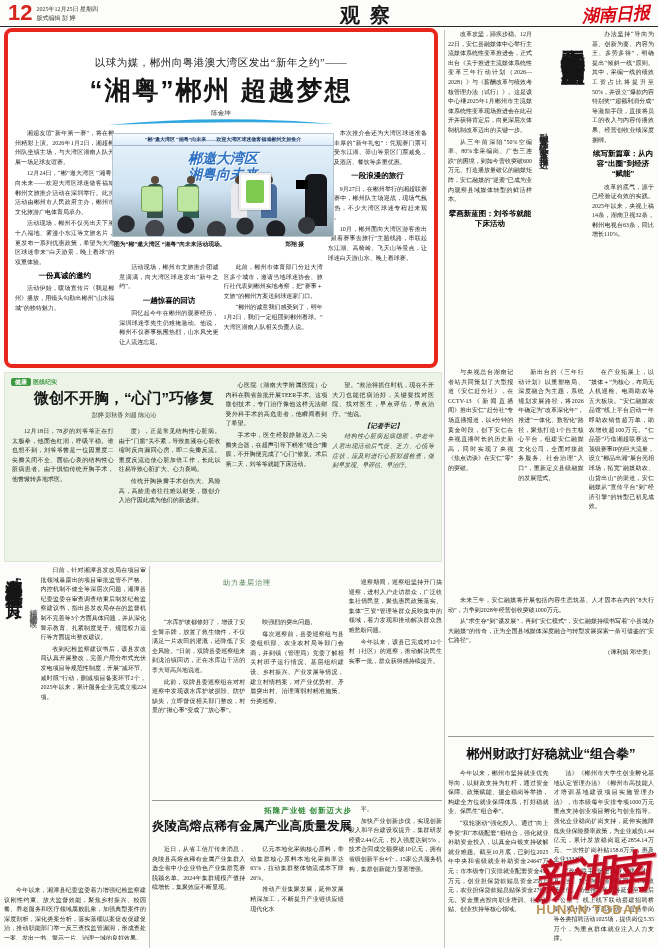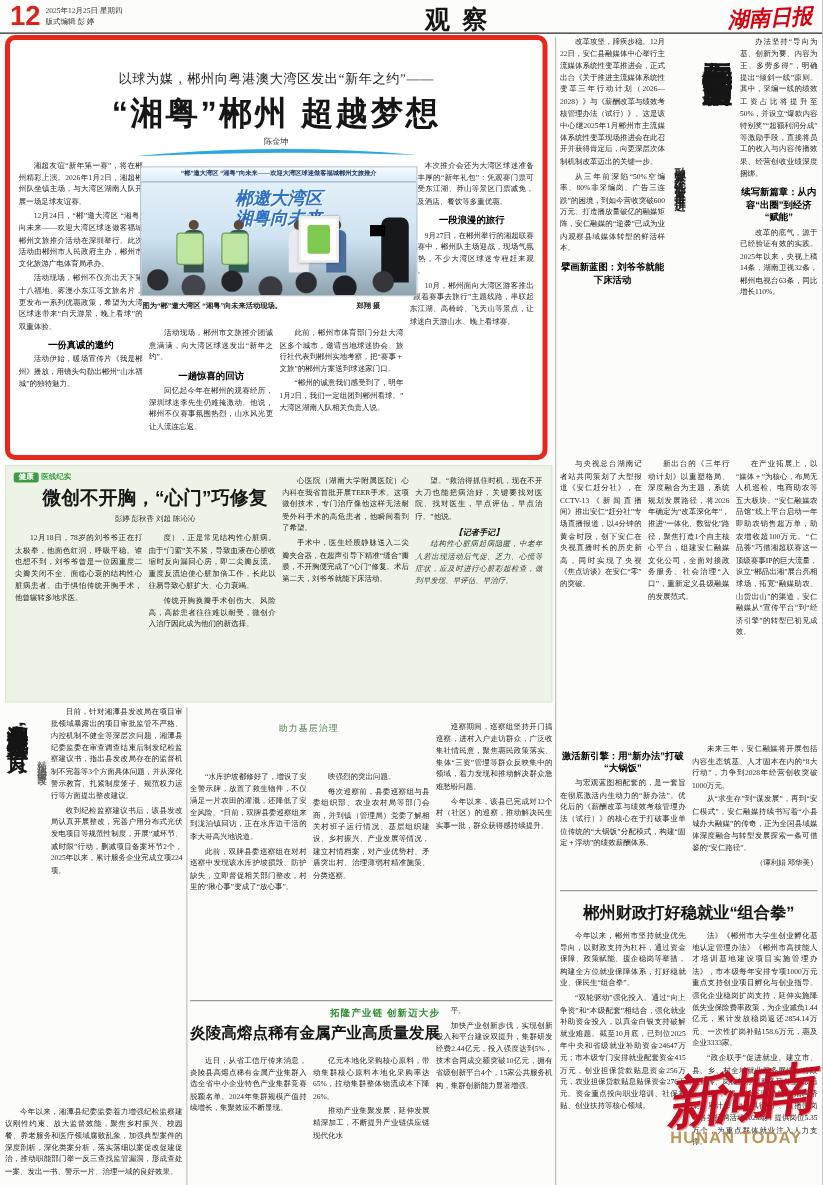--- a/index.html
+++ b/index.html
@@ -108,21 +108,21 @@
   .vsub-ar{writing-mode:vertical-rl;width:14px;font-size:9px;font-family:"Liberation Sans",sans-serif;
            font-weight:700;color:#222;padding-top:96px;letter-spacing:3px;box-sizing:border-box;}
   .vtitle-ar{writing-mode:vertical-rl;width:34px;font-family:"Liberation Sans",sans-serif;font-weight:900;
              font-size:24px;line-height:1.25;letter-spacing:1px;}
   .ar-row2{display:flex;gap:5px;height:226px;margin-top:4px;}
   .ar-row2 .col{flex:1;overflow:hidden;}
   .ar-row3{display:flex;gap:5px;height:100px;margin-top:2px;}
   .ar-row3 .col{flex:1;overflow:hidden;}
   .anren .subhead{text-align:center;text-indent:0;}
   
-  .caizheng{position:absolute;left:448px;top:712px;width:206px;height:192px;border-top:1px solid #999;
+  .caizheng{position:absolute;left:448px;top:736px;width:206px;height:192px;border-top:1px solid #999;
             padding-top:4px;box-sizing:border-box;}
   .cz-title{font-family:"Liberation Sans",sans-serif;font-weight:900;font-size:13px;text-align:center;margin:4px 0 6px;}
   .cz-cols{display:flex;gap:5px;height:190px;}
   .cz-cols .col{flex:1;overflow:hidden;}
   
   .xinhunan{position:absolute;left:520px;top:856px;width:138px;text-align:center;z-index:5;}
   .xh-cn{font-family:"Liberation Serif",serif;font-style:italic;font-weight:900;font-size:44px;
          line-height:1;color:#c30d23;transform:rotate(-7deg);letter-spacing:-6px;
          text-shadow:1px 1px 0 rgba(195,13,35,.45);}
   .xh-en{font-family:"Liberation Sans",sans-serif;font-weight:700;font-size:13px;color:#b9955a;
@@ -309,24 +309,20 @@
         </div>
       <div class="col">
           <p class="para">新出台的《三年行动计划》以重塑格局、深度融合为主题，系统规划发展路径，将2026年确定为“改革深化年”，推进“一体化、数智化”路径，聚焦打造1个自主核心平台，组建安仁融媒文化公司，全面对接政务服务、社会治理“入口”，重新定义县级融媒的发展范式。</p>
         </div>
       <div class="col">
           <p class="para">在产业拓展上，以“媒体＋”为核心，布局无人机巡检、电商助农等五大板块。“安仁融媒农品馆”线上平台启动一年即助农销售超万单，助农增收超100万元。“仁品荟”巧借湘超联赛这一顶级赛事IP的巨大流量，设立“郴品出湘”展台亮相球场，拓宽“融媒助农、山货出山”的渠道，安仁融媒从“宣传平台”到“经济引擎”的转型已初见成效。</p>
         </div>
     </div>
     <div class="ar-row3">
       <div class="col">
-          <div class="subhead">激活新引擎：用“新办法”打破“大锅饭”</div>
-          <p class="para">与宏观蓝图相配套的，是一套旨在彻底激活内生动力的“新办法”。优化后的《薪酬改革与绩效考核管理办法（试行）》的核心在于打破事业单位传统的“大锅饭”分配模式，构建“固定＋浮动”的绩效薪酬体系。</p>
-        </div>
-      <div class="col">
           <p class="para">未来三年，安仁融媒将开展包括内容生态筑基、人才固本在内的“8大行动”，力争到2028年经营创收突破1000万元。</p>
           <p class="para">从“求生存”到“谋发展”，再到“安仁模式”，安仁融媒持续书写着“小县城办大融媒”的传奇，正为全国县域媒体深度融合与转型发展探索一条可借鉴的“安仁路径”。</p>
           <div class="end-byline">（谭利娟 邓华美）</div>
         </div>
     </div>
   </section>
 
   <section class="caizheng">
     <h2 class="cz-title">郴州财政打好稳就业“组合拳”</h2>
     <div class="cz-cols">

